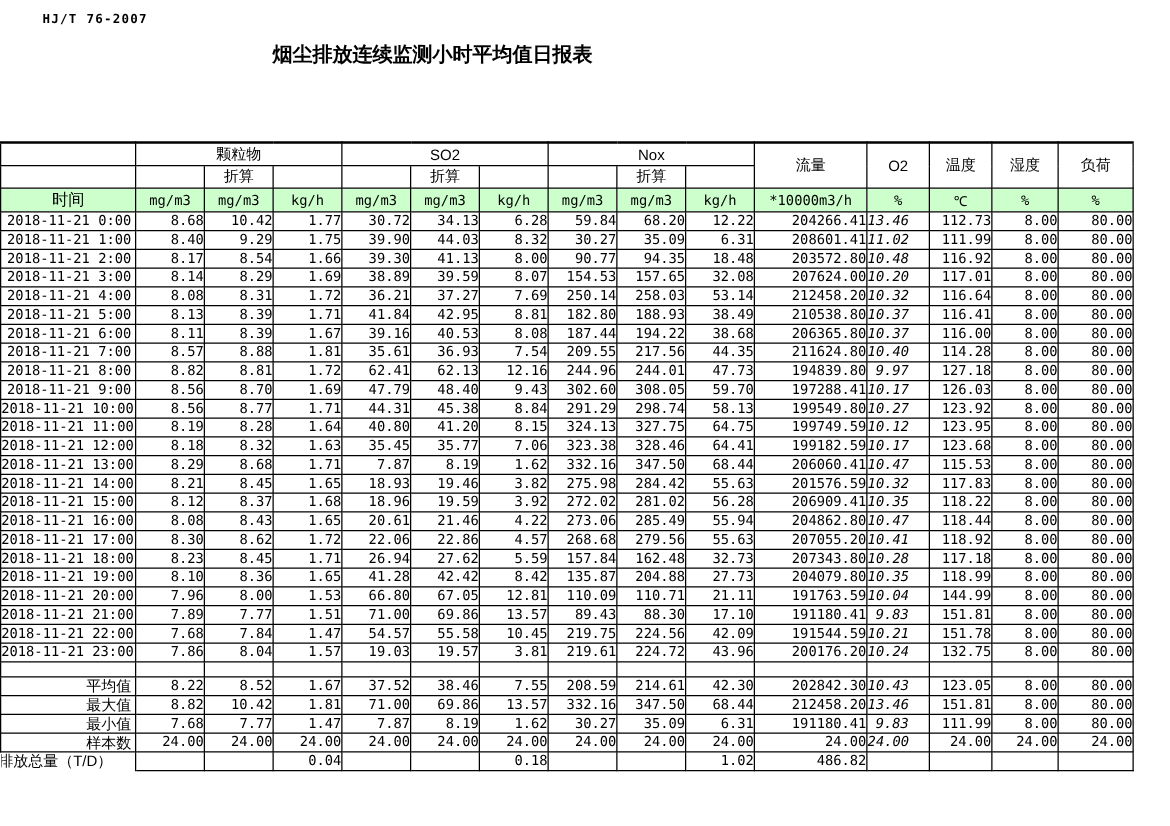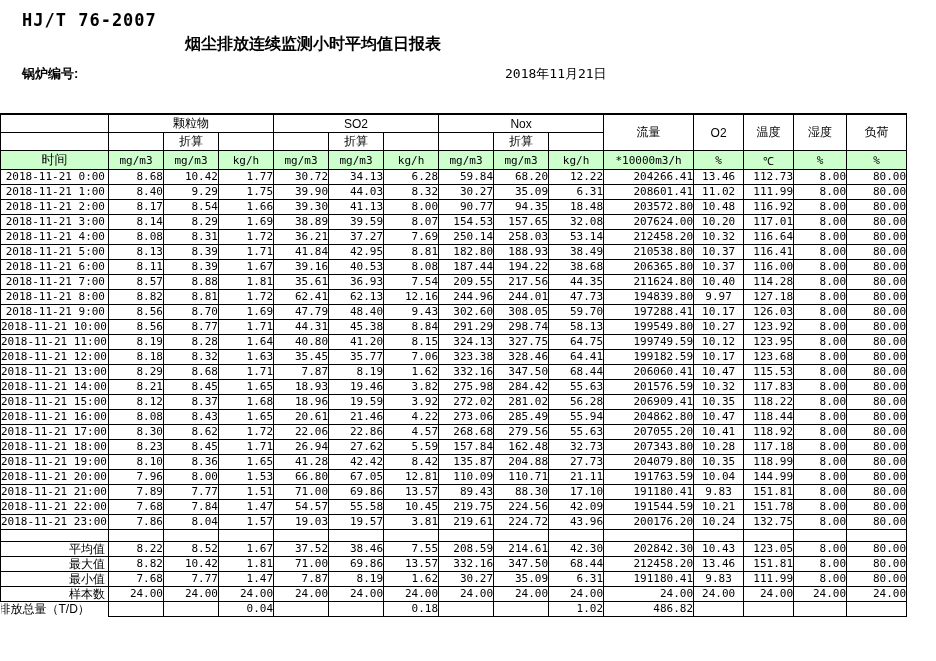--- a/index.html
+++ b/index.html
@@ -3,26 +3,26 @@
 <meta charset="utf-8">
 <style>
   :root { --green: #ccffcc; }
   * { box-sizing: border-box; }
   html,body { margin:0; padding:0; }
   body {
     width:936px; height:661px; background:#ffffff; overflow:hidden;
     font-family:"Liberation Sans", sans-serif; color:#000;
   }
   .doc-code {
-    position:absolute; left:22px; top:10px;
-    font-weight:bold; font-size:17px; letter-spacing:1px;
+    position:absolute; left:34px; top:10px;
+    font-weight:bold; font-size:10px; letter-spacing:1px;
     font-family:"DejaVu Sans Mono", monospace;
   }
   .page-title {
-    position:absolute; left:103px; top:34px; width:420px;
+    position:absolute; left:136px; top:34px; width:420px;
     text-align:center; font-weight:bold; font-size:16px;
   }
   .meta { position:absolute; left:22px; top:65px; width:900px; font-weight:bold; font-size:13px; }
   .meta .row { height:18px; line-height:18px; position:relative; }
   .meta .date {
     position:absolute; left:483px; top:0; font-weight:normal; font-size:13px;
     font-family:"DejaVu Sans Mono", monospace; letter-spacing:0;
   }
   table.report {
     position:absolute; left:0; top:113px;
@@ -36,21 +36,21 @@
   tr.h1 th, tr.h2 th { height:17px; }
   tr.h3 th { height:18px; background:var(--green); font-size:11px; }
   tr.h3 th.time-h { font-size:13px; }
   tr.h3 th { font-family:"DejaVu Sans Mono", monospace; }
   tr.h3 th.time-h { font-family:Liberation Sans, sans-serif;margin-left:25px; }
   tbody td {
     height:14px; line-height:14px; font-size:11px;
     font-family:"DejaVu Sans Mono", monospace; text-align:right; padding-right:6px;
   }
   tbody td.c0 { padding-right:3px; }
-  tbody td.c11 { text-align:center; padding-right:0; }
+  tbody td.c11 { text-align:right; padding-right:16px;font-style:italic; }
   tbody tr.sep td { height:12px; }
   tbody tr.summary td.label-cell {
     font-family:"Liberation Sans", sans-serif; font-size:12px; padding-right:3px;
   }
   tbody tr.total td.label-cell {
     border-left:none; border-bottom:none; text-align:left; position:relative;
   }
   tbody tr.total td.label-cell span {
     position:absolute; left:-14px; top:0; white-space:nowrap;
   }
@@ -59,24 +59,20 @@
   .footer .l2 { height:18px; line-height:18px; }
   .footer .unit { display:inline-block; margin-left:80px; }
 </style>
 </head>
 <body>
 
 <div class="doc-code">HJ/T  76-2007</div>
 <div class="page-title">烟尘排放连续监测小时平均值日报表</div>
 
 <div class="meta">
-  <div class="row">
-    <span>锅炉编号:</span>
-    <span class="date">2018年11月21日</span>
-  </div>
 </div>
 
 <table class="report">
   <colgroup>
     <col style="width:108px">
     <col style="width:55px">
       <col style="width:55px">
       <col style="width:55px">
     <col style="width:55px">
       <col style="width:55px">

